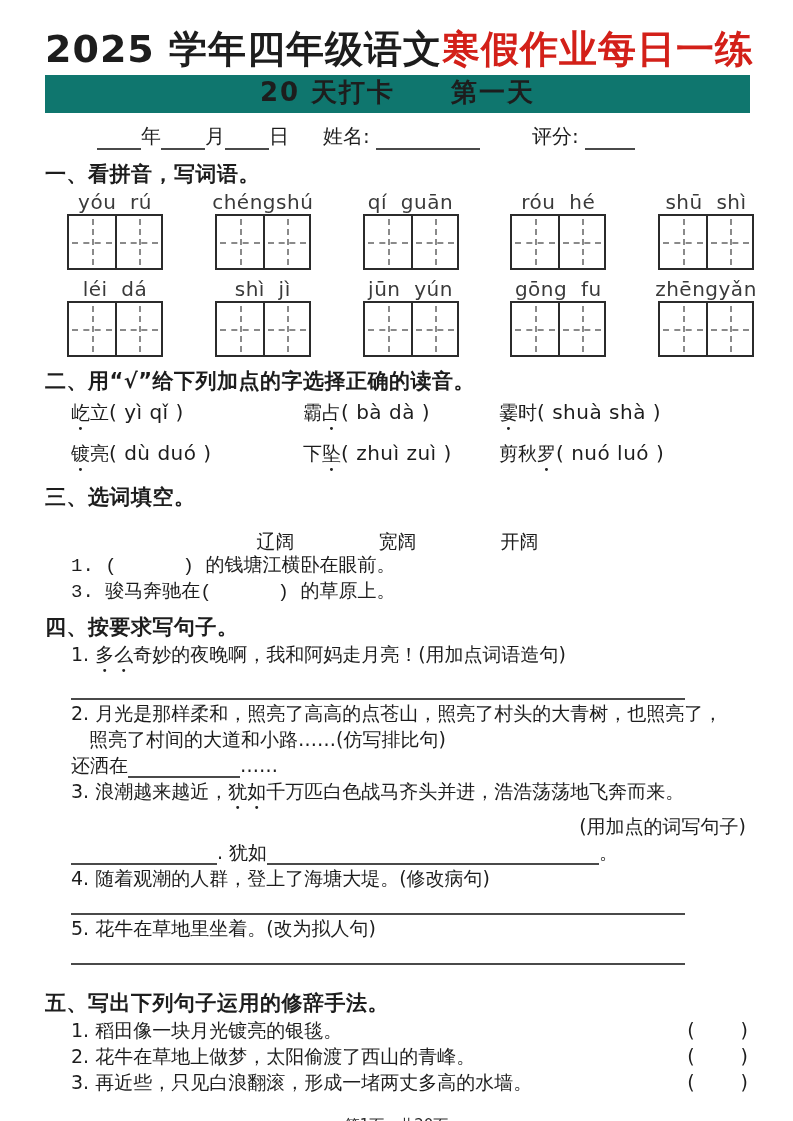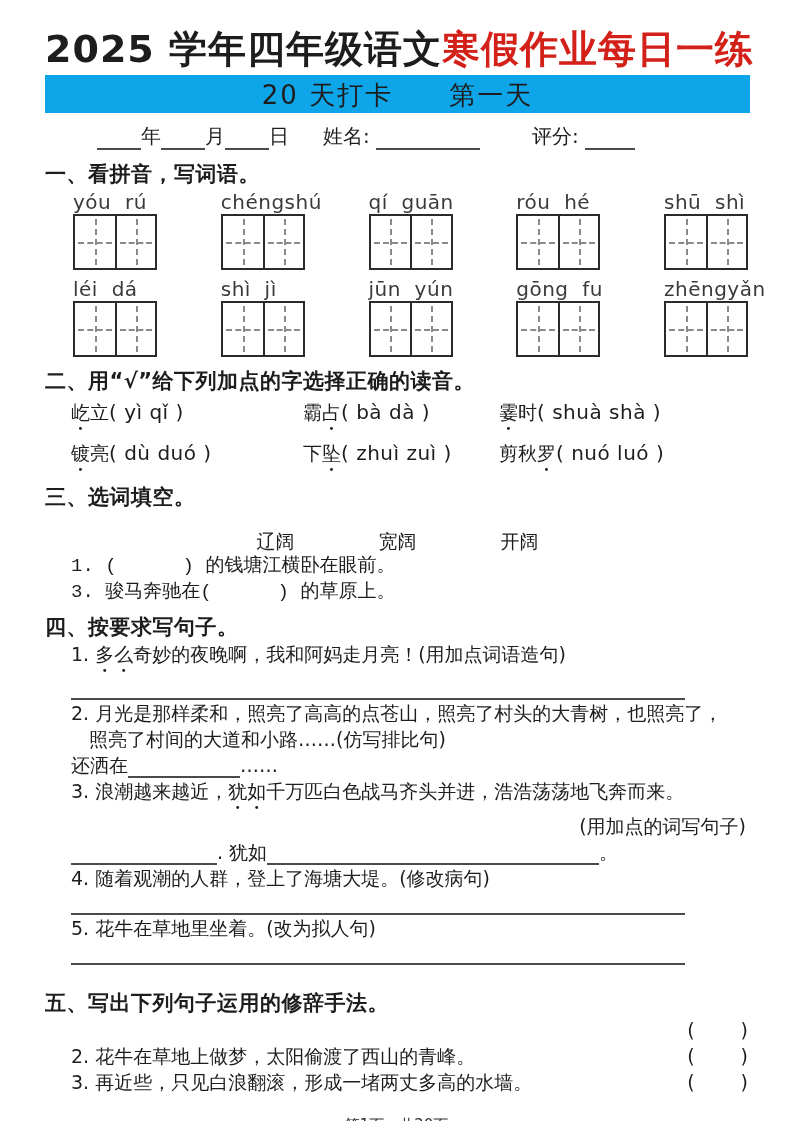--- a/index.html
+++ b/index.html
@@ -3,36 +3,36 @@
 <meta charset="utf-8">
 <style>
   * { margin:0; padding:0; box-sizing:border-box; }
   html,body { background:#ffffff; }
   body { width:793px; height:1121px; overflow:hidden; font-family:"DejaVu Sans", sans-serif; color:#1d1d1d; }
   .page { position:relative; width:793px; height:1121px; padding:0 43px 0 45px; }
 
   .title { margin-top:28px; text-align:center; font-size:38px; font-weight:bold; line-height:1.12; letter-spacing:1px; white-space:nowrap; }
   .title .red { color:#d32019; }
 
-  .banner { margin-top:4px; height:38px; background:#0ea5e9; display:flex; align-items:flex-end; justify-content:center;
-            font-size:26px; font-weight:normal; letter-spacing:2px; }
+  .banner { margin-top:4px; height:38px; background:#0f766e; display:flex; align-items:flex-start; justify-content:center;
+            font-size:26px; font-weight:bold; letter-spacing:2px; }
 
   .date-line { margin-top:10px; padding-left:52px; font-size:20px; height:27px; white-space:nowrap; }
 
   .heading { font-size:21px; font-weight:bold; letter-spacing:0.5px; }
   .h-s1 { margin-top:10px; }
   .h-s2 { margin-top:10px; }
   .h-s3 { margin-top:8px; }
   .h-s4 { margin-top:8px; }
   .h-s5 { margin-top:24px; }
 
   
   .py-row { display:flex; justify-content:space-between; margin:2px 2px 0 28px; }
   .py-row + .py-row { margin-top:7px; }
-  .py-group { width:84px; display:flex; flex-direction:column; }
+  .py-group { width:84px; display:flex; flex-direction:column; align-items:center; }
   .py-label { font-size:20px; color:#3a3a3a; white-space:pre; line-height:24px; letter-spacing:0.5px; }
   .tzg { display:flex; border:2px solid #2b2b2b; background:#fff; }
   .tzg-cell { position:relative; width:46px; height:52px; }
   .tzg-cell + .tzg-cell { border-left:2px solid #2b2b2b; }
   .tzg-v { position:absolute; left:50%; top:3px; bottom:3px; border-left:2px dashed #8a8a8a; }
   .tzg-h { position:absolute; top:50%; left:3px; right:3px; border-top:2px dashed #8a8a8a; }
 
   
   .s2-grid { display:grid; grid-template-columns:232px 196px 1fr; row-gap:5px; padding-left:26px; margin-top:3px; font-size:19px; line-height:28px; }
   .s2-pinyin { font-size:20px; letter-spacing:0.5px; }
@@ -248,20 +248,21 @@
       <div class="line ind1"><span class="blank" style="width: 146px;"></span><span>. 犹如</span><span class="blank" style="width: 332px;"></span><span>。</span></div>
       <div class="line ind1"><span>4. 随着观潮的人群，登上了海塘大堤。(修改病句)</span></div>
       <div class="line ind1 blank-line"><span class="blank" style="width: 614px;"></span></div>
       <div class="line ind1"><span>5. 花牛在草地里坐着。(改为拟人句)</span></div>
       <div class="line ind1 blank-line"><span class="blank" style="width: 614px;"></span></div>
     </div>
 
   <div class="heading h-s5">五、写出下列句子运用的修辞手法。</div>
   <div class="s5-rows">
       <div class="row">
+        <span>1. 稻田像一块月光镀亮的银毯。</span>
         <span class="parens">
           <span>(</span>
           <span class="paren-gap"></span>
           <span>)</span>
         </span>
       </div>
       <div class="row">
         <span>2. 花牛在草地上做梦，太阳偷渡了西山的青峰。</span>
         <span class="parens">
           <span>(</span>

